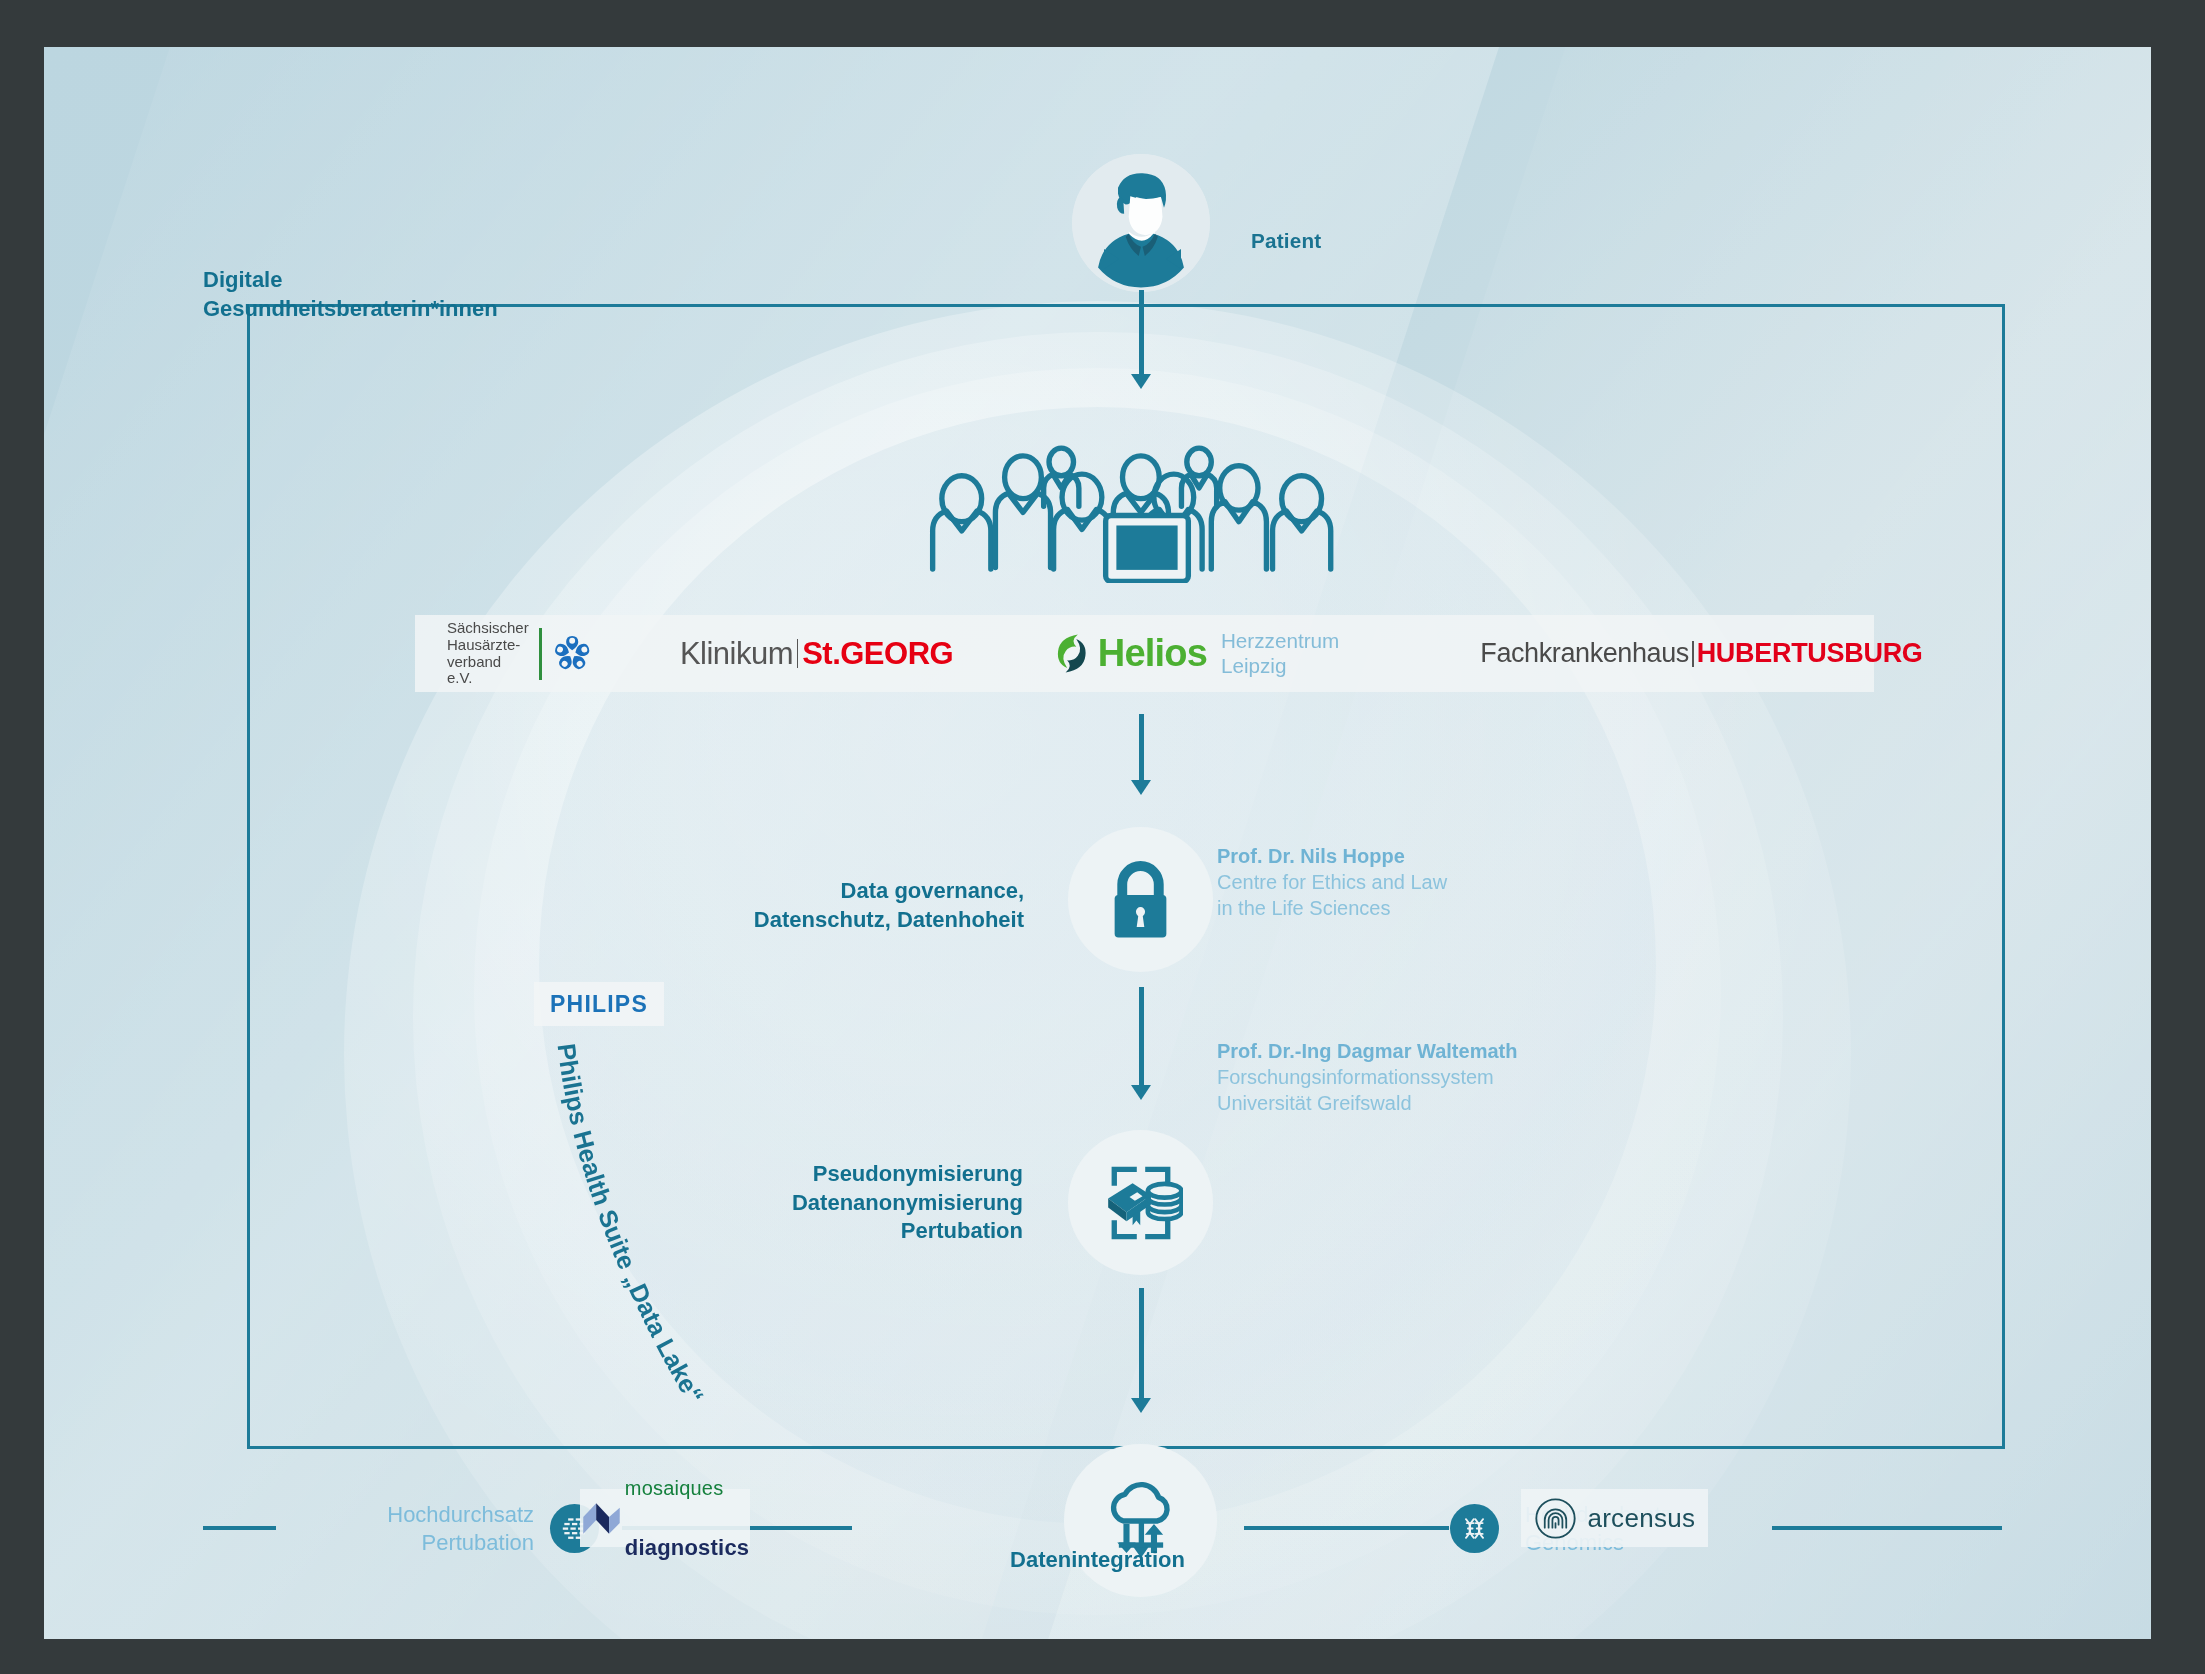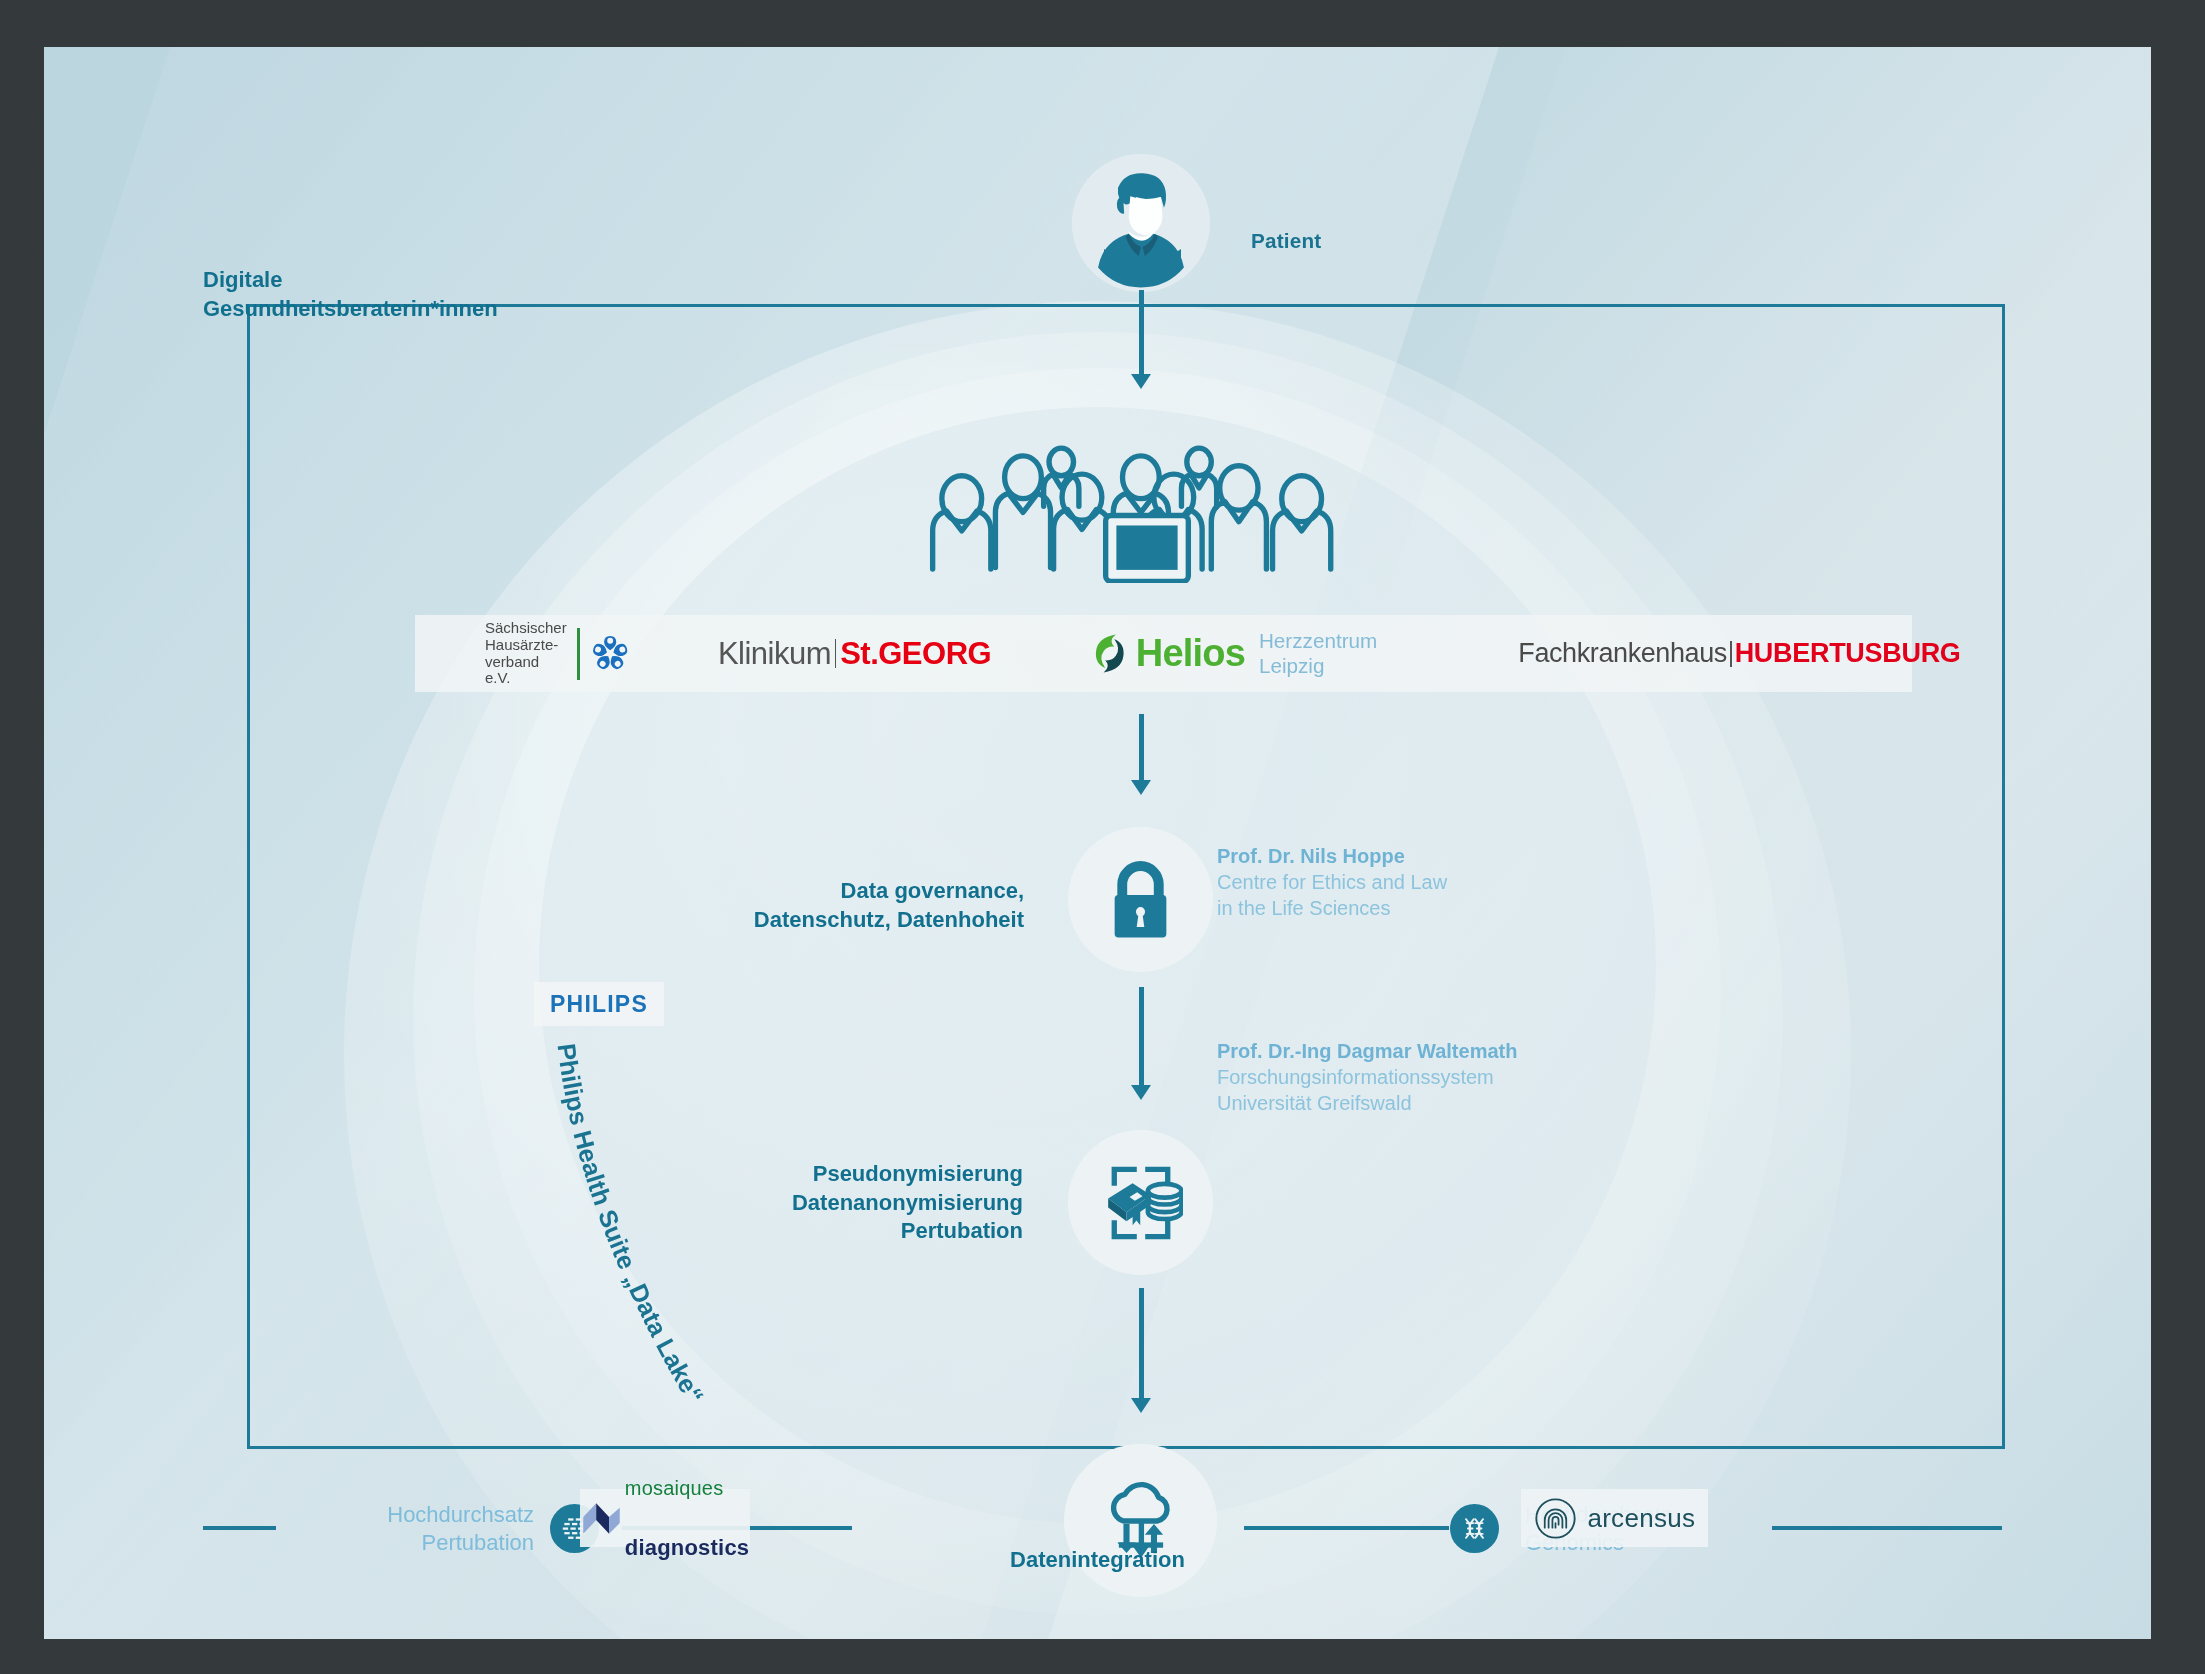--- a/index.html
+++ b/index.html
@@ -68,21 +68,21 @@
   #advisors-icon{position:absolute;left:881px;top:398px;width:444px;height:138px;}
 
   
   .sec-label{
     position:absolute;color:#12708f;font-weight:bold;font-size:22px;line-height:1.30;
   }
 
   
   #logo-strip{
     position:absolute;left:371px;top:568px;width:1459px;height:77px;
-    background:rgba(241,245,246,.85);display:flex;align-items:center;padding-left:38px;
+    background:rgba(241,245,246,.85);display:flex;align-items:center;
   }
   .logo-cell{display:flex;align-items:center;height:49px;padding:0 0;box-sizing:border-box;}
   .logo-div{width:0.8px;height:47px;background:#d2dadd;}
 
   .shv-text{font-size:15px;line-height:1.12;color:#4a4a4a;text-align:left;
             font-family:"Liberation Sans",sans-serif;}
   .shv-bar{width:3.8px;height:52px;background:#2f8f3e;margin:0 9.2px;}
   .shv-flower{width:41px;height:41px;}
 
   .klinikum{font-size:31px;color:#555;letter-spacing:-0.5px;font-family:"Liberation Sans",sans-serif;}

